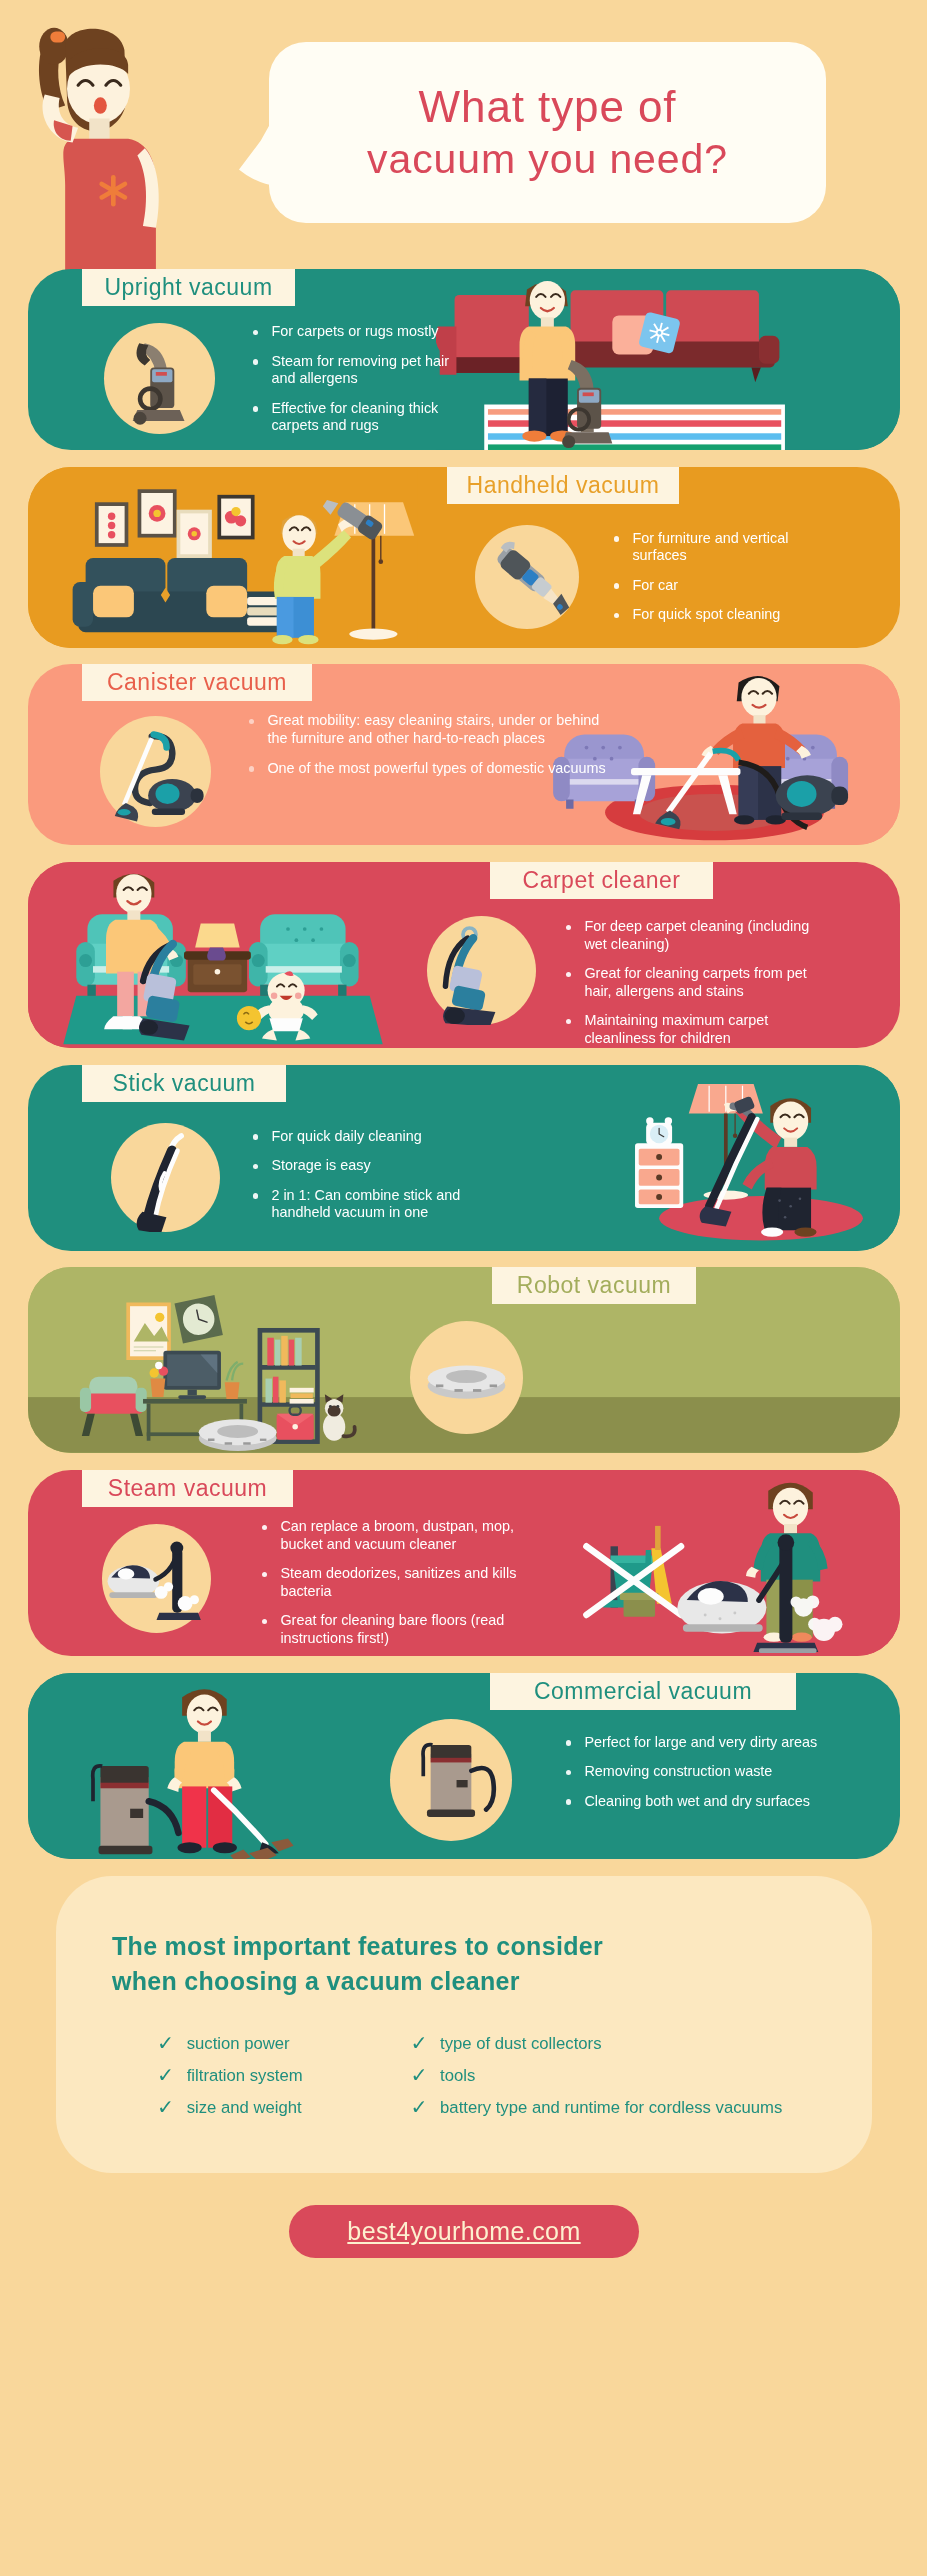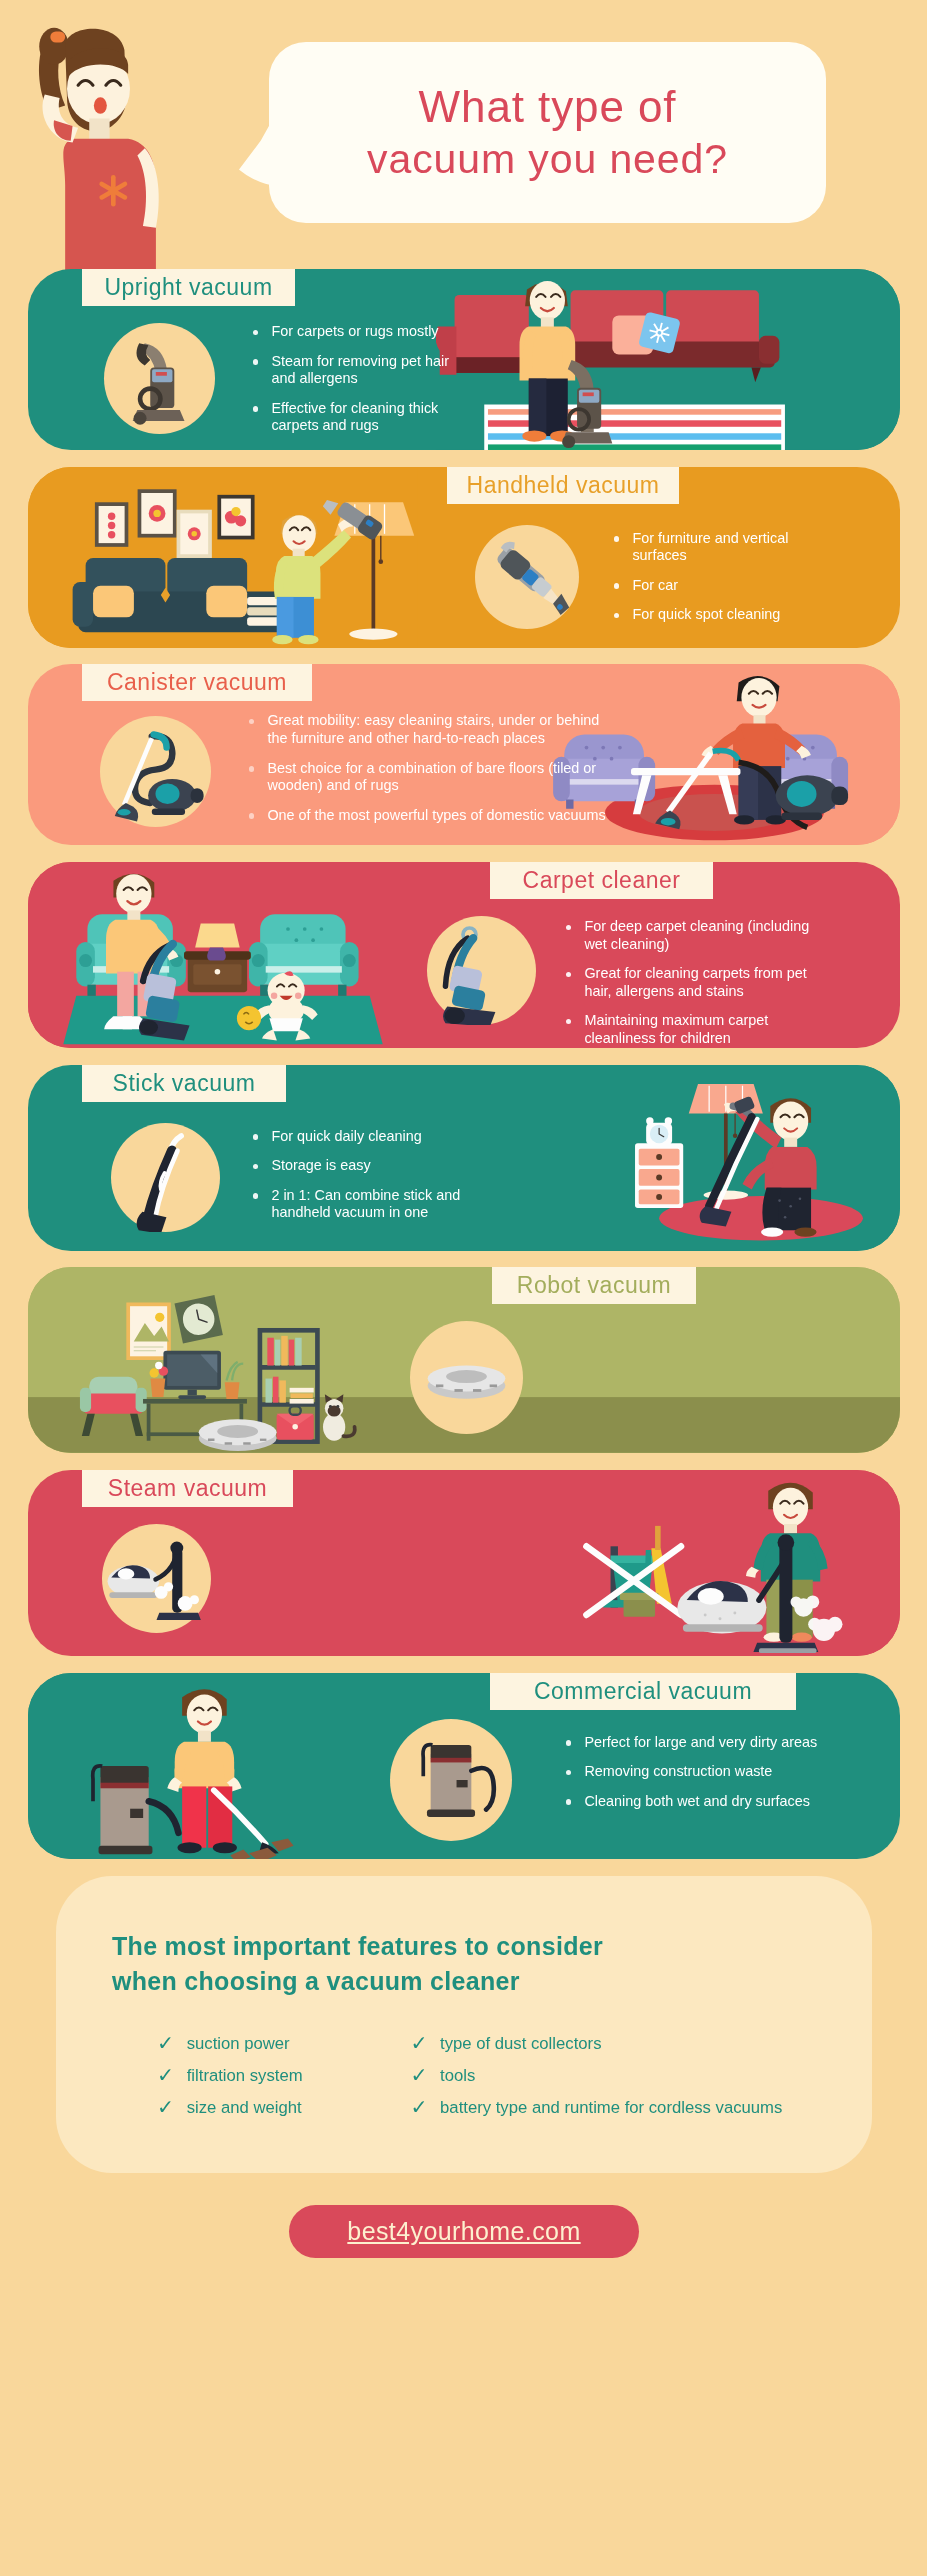--- a/index.html
+++ b/index.html
@@ -499,21 +499,20 @@
           <ellipse cx="0" cy="0" rx="26" ry="18" fill="#3b4350"></ellipse>
           <ellipse cx="-5" cy="-2" rx="13" ry="11" fill="#1ba0a8"></ellipse>
           <rect x="20" y="-8" width="14" height="16" rx="7" fill="#2b323d"></rect>
           <rect x="-22" y="14" width="36" height="7" rx="3.5" fill="#2b323d"></rect>
         </g>
       </svg>
     </div>
 
     <ul class="bullets" style="left:219px;top:48px;width:371px">
       <li class="dim">Great mobility:  easy cleaning stairs, under or behind the furniture and other hard-to-reach places</li>
-      <li class="dim">Best choice for a combination of bare floors (tiled or wooden) and of rugs</li>
       <li class="dim">One of the most powerful types of domestic vacuums</li>
     </ul>
   </div>
 </div>
 
 <div class="section" style="height:186px;background:#d9495a">
   <div class="sec-inner">
     <svg class="art" style="left:0;top:0;width:390px;height:186px" viewBox="0 0 420 200">
       <rect width="420" height="200" fill="#d9495a"></rect>
       <path d="M52 144 l316 0 14 52 -344 0z" fill="#1f9a8a"></path>
@@ -925,20 +924,25 @@
         <path d="M62 96 l42 0 3 8 -48 0z" fill="#2c3248"></path>
         <g fill="#fdfdfd">
             <circle cx="64" cy="74" r="7"></circle>
             <circle cx="72" cy="68" r="5"></circle>
             <circle cx="90" cy="86" r="8"></circle>
             <circle cx="100" cy="82" r="5"></circle>
           </g>
       </svg>
     </div>
 
+    <ul class="bullets" style="left:232px;top:48px;width:297px">
+      <li>Can replace a broom, dustpan, mop, bucket and vacuum cleaner</li>
+      <li>Steam deodorizes, sanitizes and kills bacteria</li>
+      <li>Great for cleaning bare floors (read instructions first!)</li>
+    </ul>
   </div>
 </div>
 
 <div class="section" style="height:186px;background:#1f8f7e">
   <div class="sec-inner">
     <svg class="art" style="left:0;top:0;width:390px;height:186px" viewBox="0 0 420 200">
       <rect width="420" height="200" fill="#1f8f7e"></rect>
 
       <g>
         <rect x="78" y="112" width="52" height="78" fill="#a99a8e"></rect>

